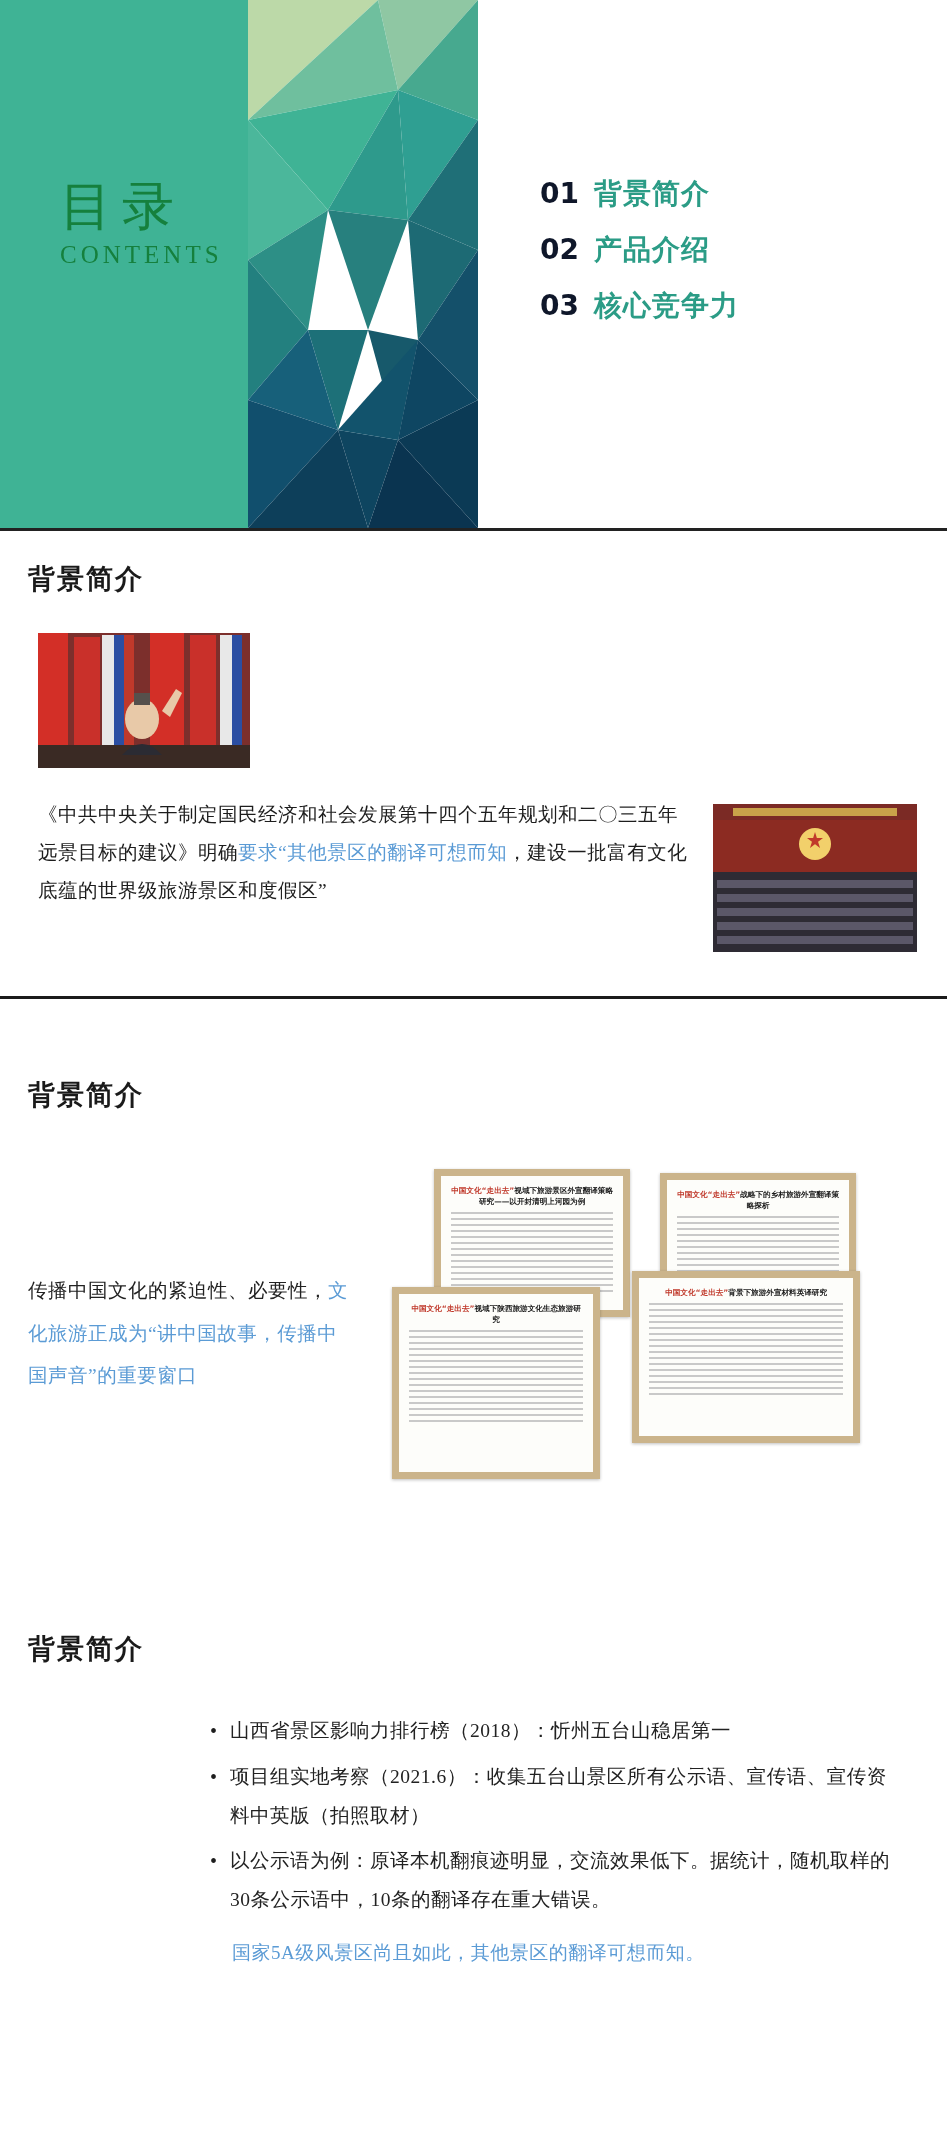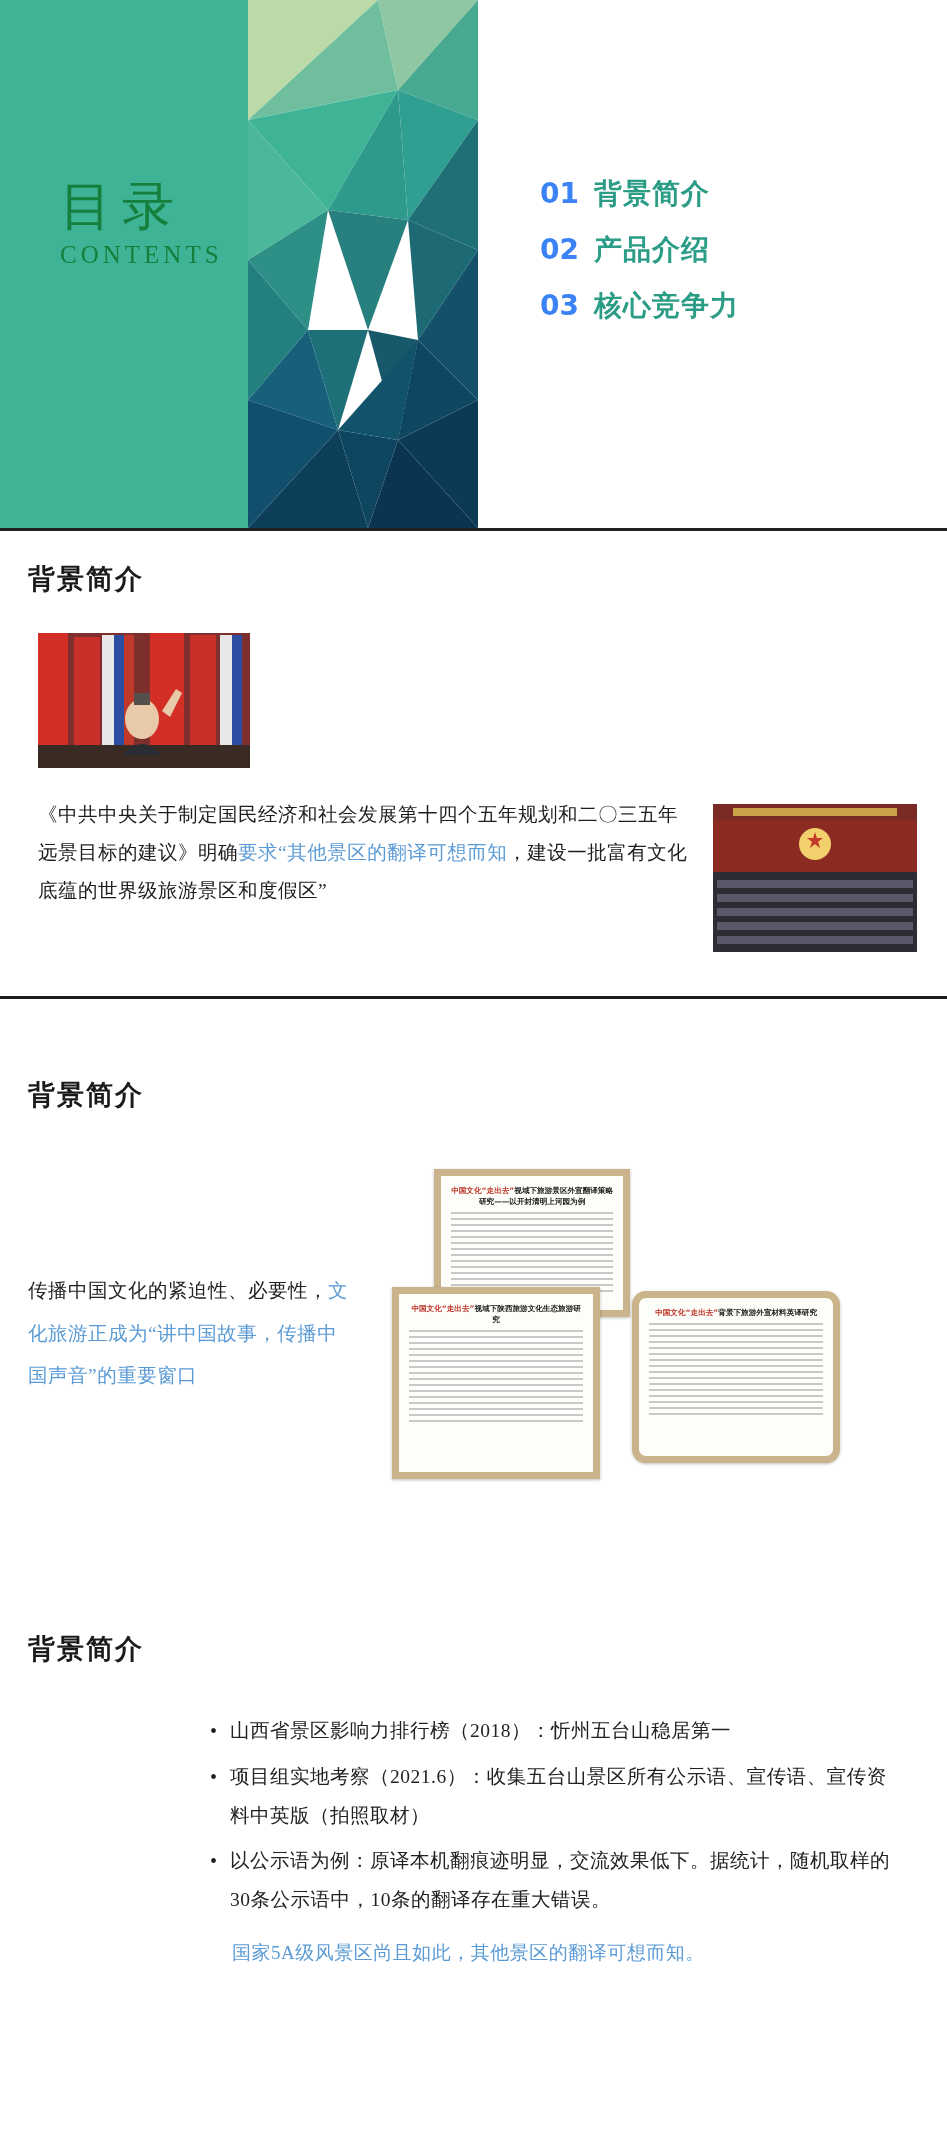--- a/index.html
+++ b/index.html
@@ -58,21 +58,21 @@
     display: flex;
     align-items: baseline;
     margin-bottom: 18px;
     color: #2fa58f;
     font-family: "DejaVu Sans", sans-serif;
   }
   .toc-num {
     font-size: 28px;
     font-weight: 700;
     width: 54px;
-    color: #3b82f6;
+    color: #0f172a;
   }
   .toc-label {
     font-size: 28px;
     font-weight: 700;
     color: #2b9c86;
     letter-spacing: 1px;
   }
   .rule {
     height: 3px;
     background: #222;
@@ -181,21 +181,21 @@
   .paper-lines { display: block; }
   .paper-lines i {
     display: block;
     height: 2px;
     background: #c9c9c9;
     margin-bottom: 4px;
   }
   .p1 { left: 60px;  top: 0;   width: 196px; height: 148px; }
   .p2 { left: 286px; top: 4px;   width: 196px; height: 148px; }
   .p3 { left: 18px;  top: 118px; width: 208px; height: 192px; }
-  .p4 { left: 258px; top: 122px; width: 208px; height: 172px; border-radius: 14px; }
+  .p4 { left: 258px; top: 102px; width: 228px; height: 172px; }
 
   
   .s4 { height: 535px; padding-bottom: 30px; }
   .s4-list {
     margin: 44px 52px 0 210px;
   }
   .s4-item {
     display: flex;
     font-size: 19.5px;
     line-height: 2.0;
@@ -351,20 +351,41 @@
               <i></i>
               <i></i>
               <i></i>
               <i></i>
               <i></i>
               <i></i>
               <i></i>
           </div>
         </div>
 
+        <div class="paper p2">
+          <div class="paper-title">
+            <span class="red">中国文化“走出去”</span><span>战略下的乡村旅游外宣翻译策略探析</span>
+          </div>
+          <div class="paper-lines">
+            <i></i>
+              <i></i>
+              <i></i>
+              <i></i>
+              <i></i>
+              <i></i>
+              <i></i>
+              <i></i>
+              <i></i>
+              <i></i>
+              <i></i>
+              <i></i>
+              <i></i>
+              <i></i>
+          </div>
+        </div>
 
         <div class="paper p3">
           <div class="paper-title">
             <span class="red">中国文化“走出去”</span><span>视域下陕西旅游文化生态旅游研究</span>
           </div>
           <div class="paper-lines">
             <i></i>
               <i></i>
               <i></i>
               <i></i>

